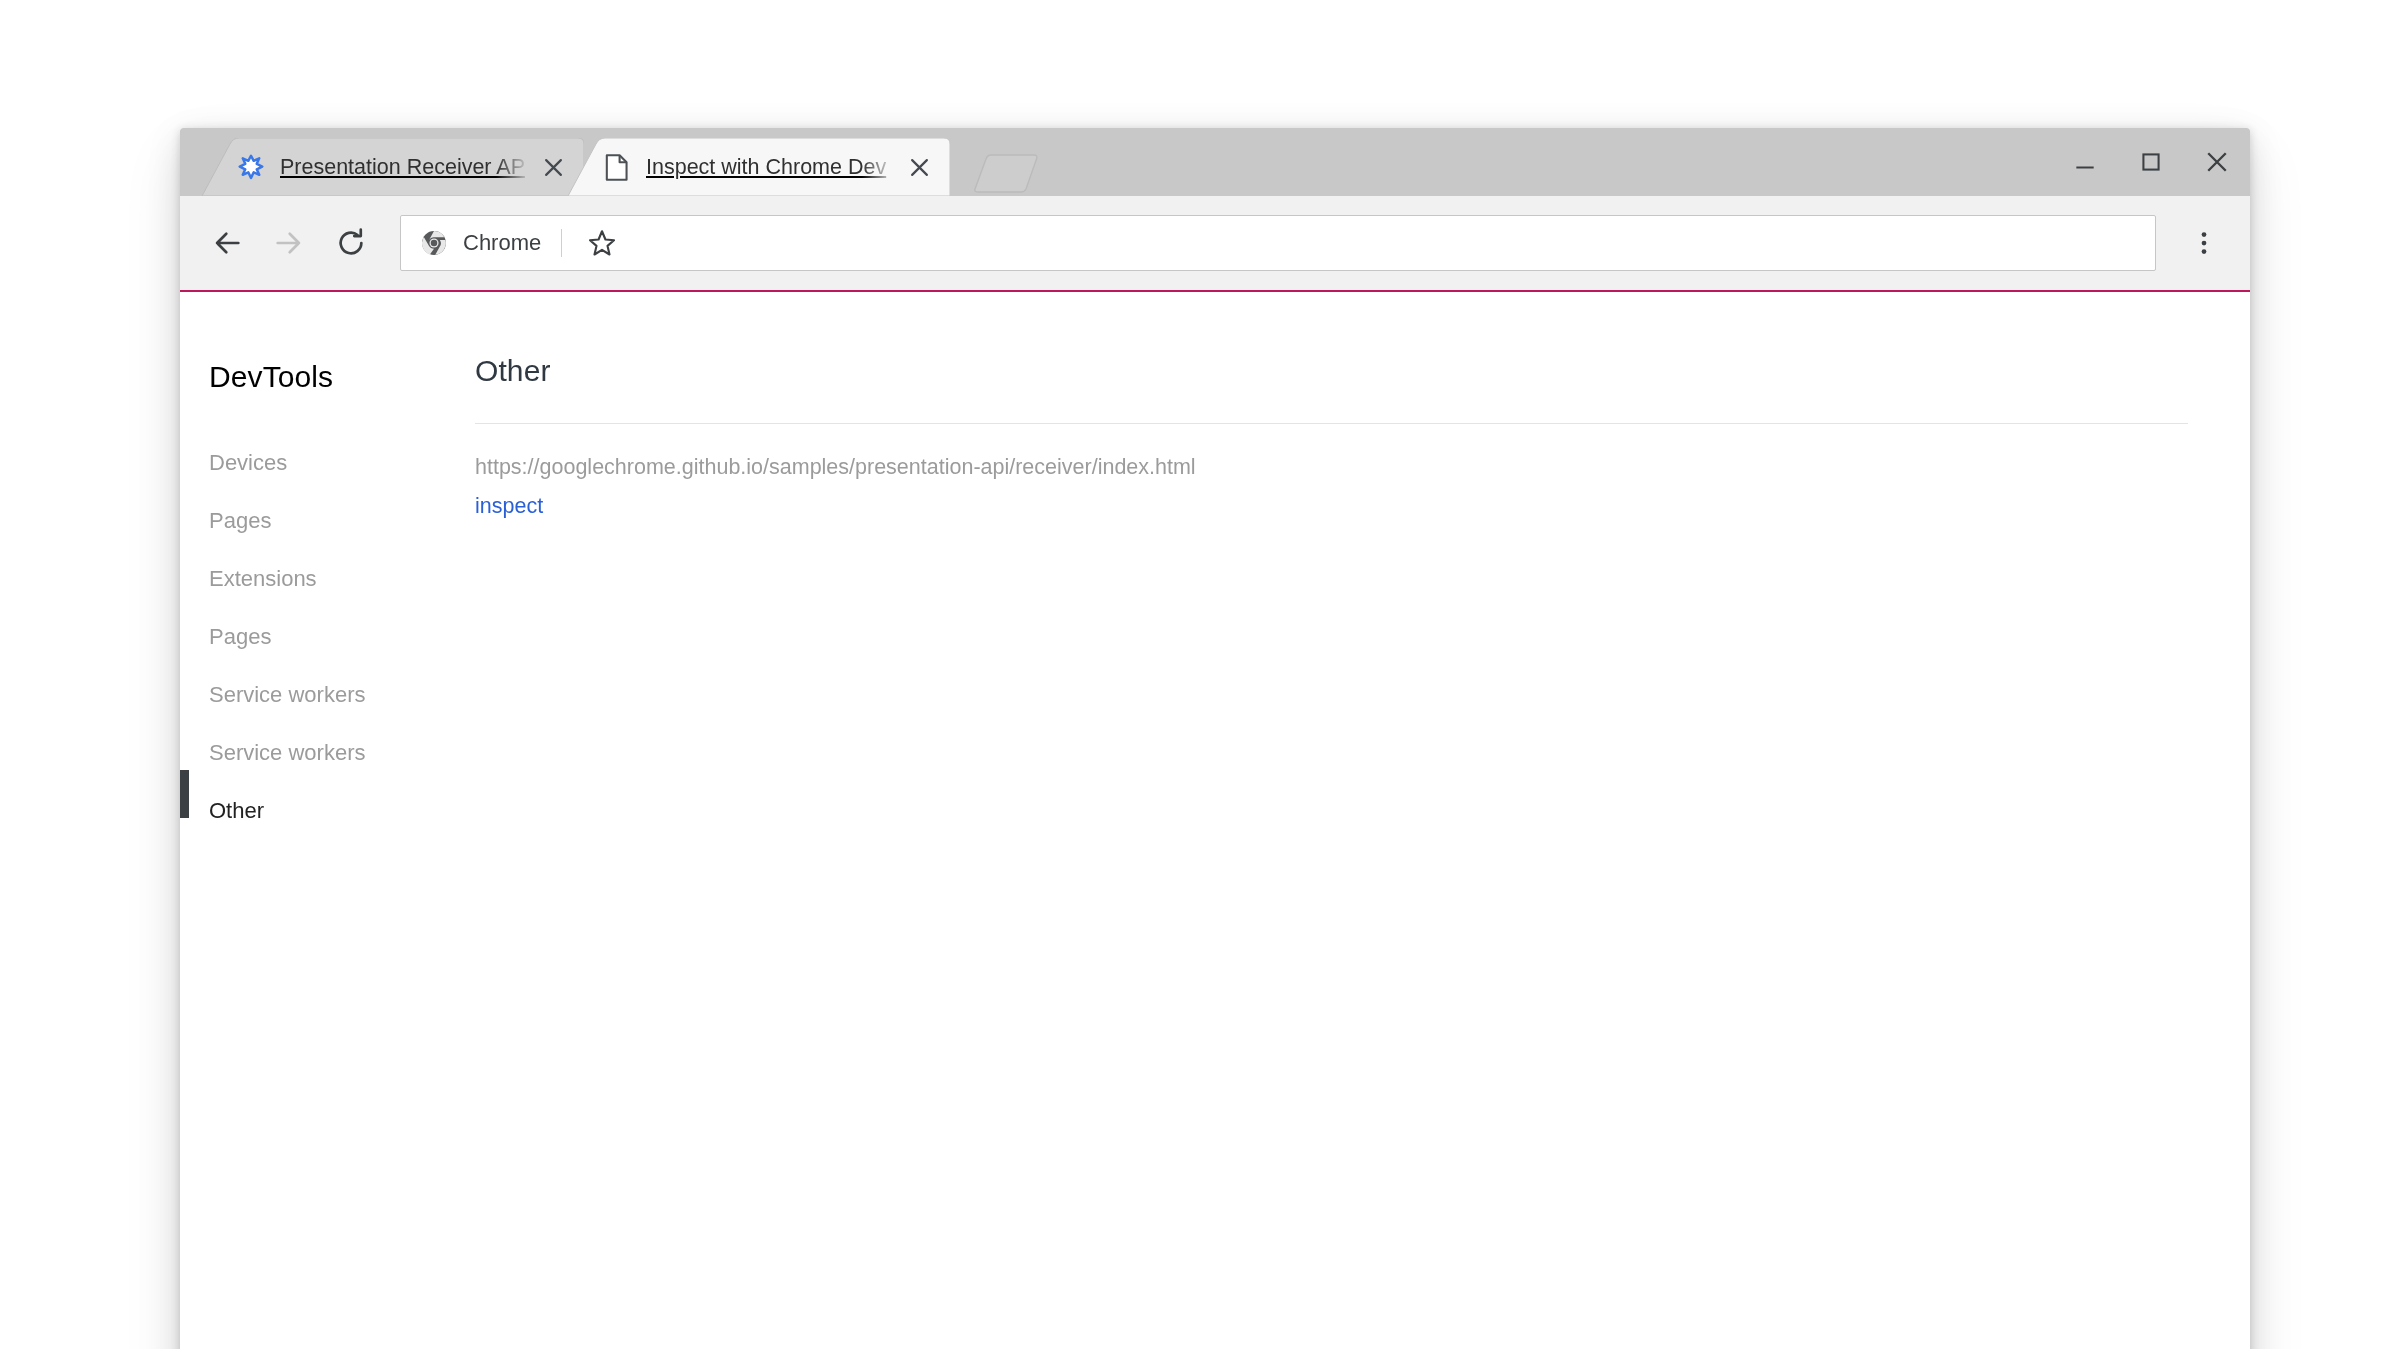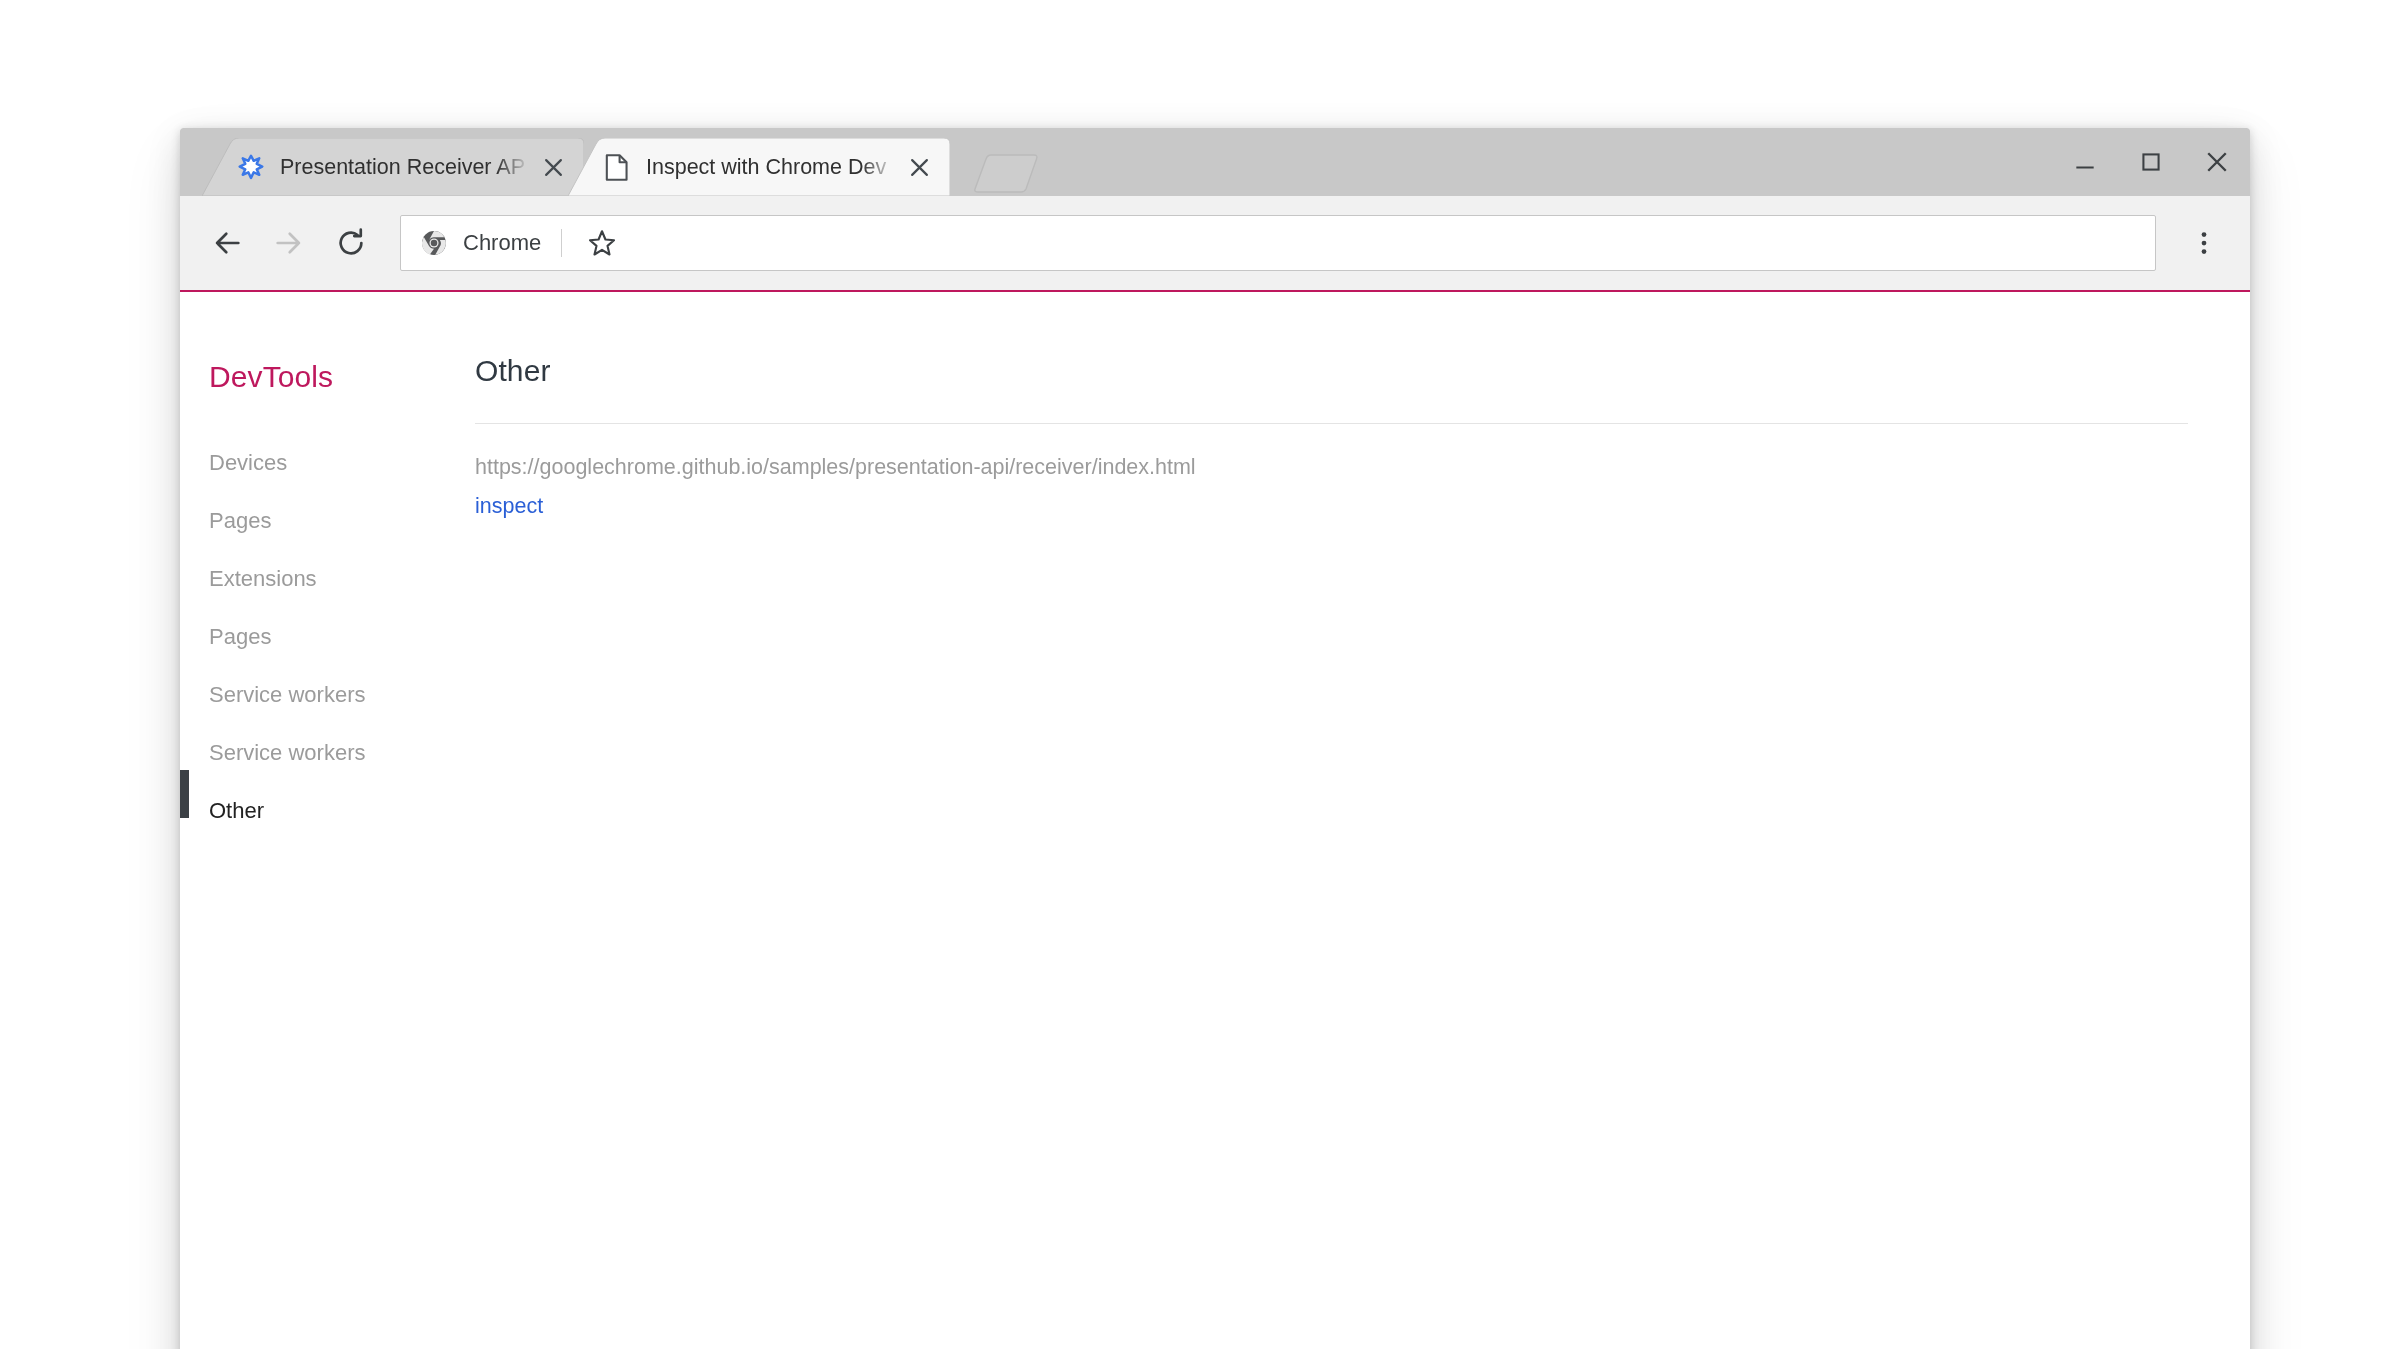--- a/index.html
+++ b/index.html
@@ -42,20 +42,21 @@
     border-radius: 3px 3px 0 0;
   }
 
   .tab {
     position: absolute;
     top: 10px;
     height: 58px;
     display: flex;
     align-items: flex-start;
     overflow: hidden;
+    text-decoration: underline;
   }
 
   .tab-shape {
     position: absolute;
     left: 0; top: 0;
     width: 100%; height: 100%;
   }
 
   .tab-inner {
     position: relative;
@@ -213,21 +214,21 @@
 
   #sidebar {
     position: relative;
     flex: 0 0 250px;
     padding-top: 68px;
     padding-left: 29px;
   }
 
   #sidebar-title {
     font-size: 30px;
-    color: #be185d;
+    color: #000000;
     font-weight: 400;
     margin-bottom: 24px;
     letter-spacing: 0.1px;
   }
 
   .sidebar-item {
     position: relative;
     height: 58px;
     display: flex;
     align-items: flex-end;

